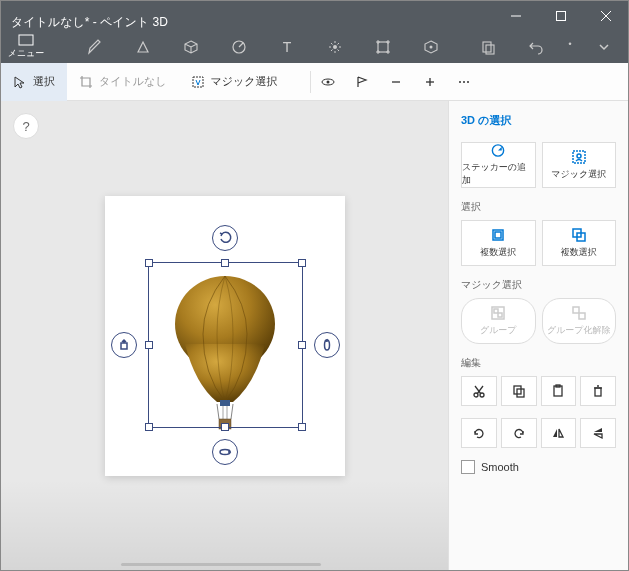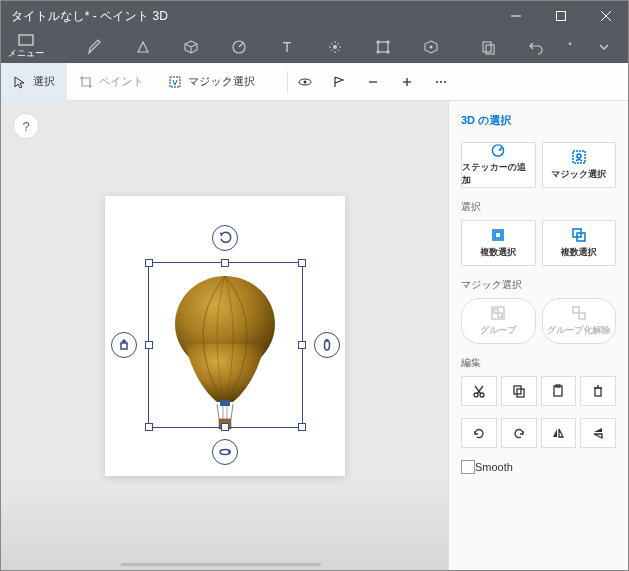--- a/index.html
+++ b/index.html
@@ -1,18 +1,18 @@
 <!DOCTYPE html>
 <html><head>
 <meta charset="utf-8">
 <style>
 * { margin: 0; padding: 0; box-sizing: border-box; font-family: "Yu Gothic UI", "Meiryo", sans-serif; }
 body { background: #fff; }
 .window { width: 629px; height: 571px; background: #f0f0f0; display: flex; flex-direction: column; border: 1px solid #888; position: relative; }
-.titlebar { height: 30px; background: #555b61; color: #fff; display: flex; align-items: center; padding-left: 10px; font-size: 12px; }
+.titlebar { height: 30px; background: #555b61; color: #fff; display: flex; align-items: flex-end; padding-left: 10px; font-size: 12px; }
 .titlebar-controls { margin-left: auto; display: flex; }
 .titlebar-btn { width: 45px; height: 30px; display: flex; align-items: center; justify-content: center; color: #fff; }
 .titlebar-btn svg { width: 10px; height: 10px; }
 .toolbar-main { height: 32px; background: #555b61; display: flex; align-items: flex-start; }
 .menu-btn { width: 50px; height: 32px; display: flex; flex-direction: column; align-items: center; justify-content: center; color: #fff; font-size: 9px; gap: 1px; }
 .menu-btn svg { width: 16px; height: 12px; }
 .top-icons { display: flex; gap: 0; margin-left: 20px; }
 .top-icon { width: 48px; height: 32px; display: flex; align-items: center; justify-content: center; color: #ccc; }
 .top-icon svg { width: 16px; height: 16px; }
 .top-right { margin-left: auto; display: flex; }
@@ -34,30 +34,30 @@
 .h-l { left: -4px; top: 50%; margin-top: -4px; } .h-r { right: -4px; top: 50%; margin-top: -4px; }
 .rot-circle { position: absolute; width: 26px; height: 26px; border-radius: 50%; background: #fff; border: 1.5px solid #3a4b80; display: flex; align-items: center; justify-content: center; }
 .rot-circle svg { width: 14px; height: 14px; stroke: #3a4b80; fill: none; stroke-width: 1.5; }
 .rot-top { top: -38px; left: 50%; margin-left: -13px; }
 .rot-bottom { bottom: -38px; left: 50%; margin-left: -13px; }
 .rot-left { left: -38px; top: 50%; margin-top: -13px; }
 .rot-right { right: -38px; top: 50%; margin-top: -13px; }
 .balloon { position: absolute; left: 60px; top: 78px; width: 120px; height: 160px; }
 .side-panel { width: 180px; background: #fafafa; border-left: 1px solid #e0e0e0; padding: 12px; overflow-y: auto; }
 .panel-title { color: #0078d4; font-size: 11px; font-weight: 600; margin-bottom: 14px; }
-.panel-row { display: flex; gap: 6px; margin-bottom: 12px; font-weight: bold; }
+.panel-row { display: flex; gap: 6px; margin-bottom: 12px; }
 .panel-btn { flex: 1; height: 46px; background: #fff; border: 1px solid #ddd; display: flex; flex-direction: column; align-items: center; justify-content: center; gap: 3px; font-size: 9px; color: #333; }
 .panel-btn svg { width: 16px; height: 16px; stroke: #0078d4; fill: none; stroke-width: 1.5; }
 .panel-btn.disabled { color: #bbb; border-radius: 18px; }
 .panel-btn.disabled svg { stroke: #ccc; }
 .panel-section-label { font-size: 10px; color: #666; margin-bottom: 6px; margin-top: 4px; }
 .small-btn-row { display: flex; gap: 4px; margin-bottom: 12px; }
 .small-btn { width: 36px; height: 30px; background: #fff; border: 1px solid #ddd; display: flex; align-items: center; justify-content: center; }
 .small-btn svg { width: 14px; height: 14px; stroke: #333; fill: none; stroke-width: 1.3; }
-.checkbox-row { display: flex; align-items: center; font-size: 11px; color: #333; }
+.checkbox-row { display: flex; align-items: center; gap: 6px; font-size: 11px; color: #333; }
 .checkbox { width: 14px; height: 14px; border: 1px solid #999; background: #fff; }
 .scroll-hint { position: absolute; bottom: 4px; left: 120px; width: 200px; height: 3px; background: #bbb; border-radius: 2px; }
 </style>
 </head>
 <body>
 
 <div class="window">
 
   <div class="titlebar">
     <span>タイトルなし* - ペイント 3D</span>
@@ -177,21 +177,21 @@
     <div class="sec-item active">
       <svg viewBox="0 0 14 14">
           <path d="M2 2 L2 12 L5 9 L7 13 L9 12 L7 8 L11 8 Z" fill="none" stroke="#333" stroke-width="1"></path>
         </svg>
       <span>選択</span>
     </div>
     <div class="sec-item">
       <svg viewBox="0 0 14 14">
           <path d="M3 1 L3 11 L13 11 M1 3 L11 3 L11 13" fill="none" stroke="#999" stroke-width="1.2"></path>
         </svg>
-      <span style="color:#999">ペイント</span>
+      <span style="color:#999">タイトルなし</span>
     </div>
     <div class="sec-item">
       <svg viewBox="0 0 14 14">
           <rect x="2" y="2" width="10" height="10" fill="none" stroke="#333" stroke-width="1" stroke-dasharray="2 1"></rect>
           <path d="M5 5 L7 10 L9 5" stroke="#0078d4" stroke-width="1" fill="none"></path>
         </svg>
       <span>マジック選択</span>
     </div>
     <div style="flex:0 0 20px"></div>
     <div class="sec-divider"></div>

